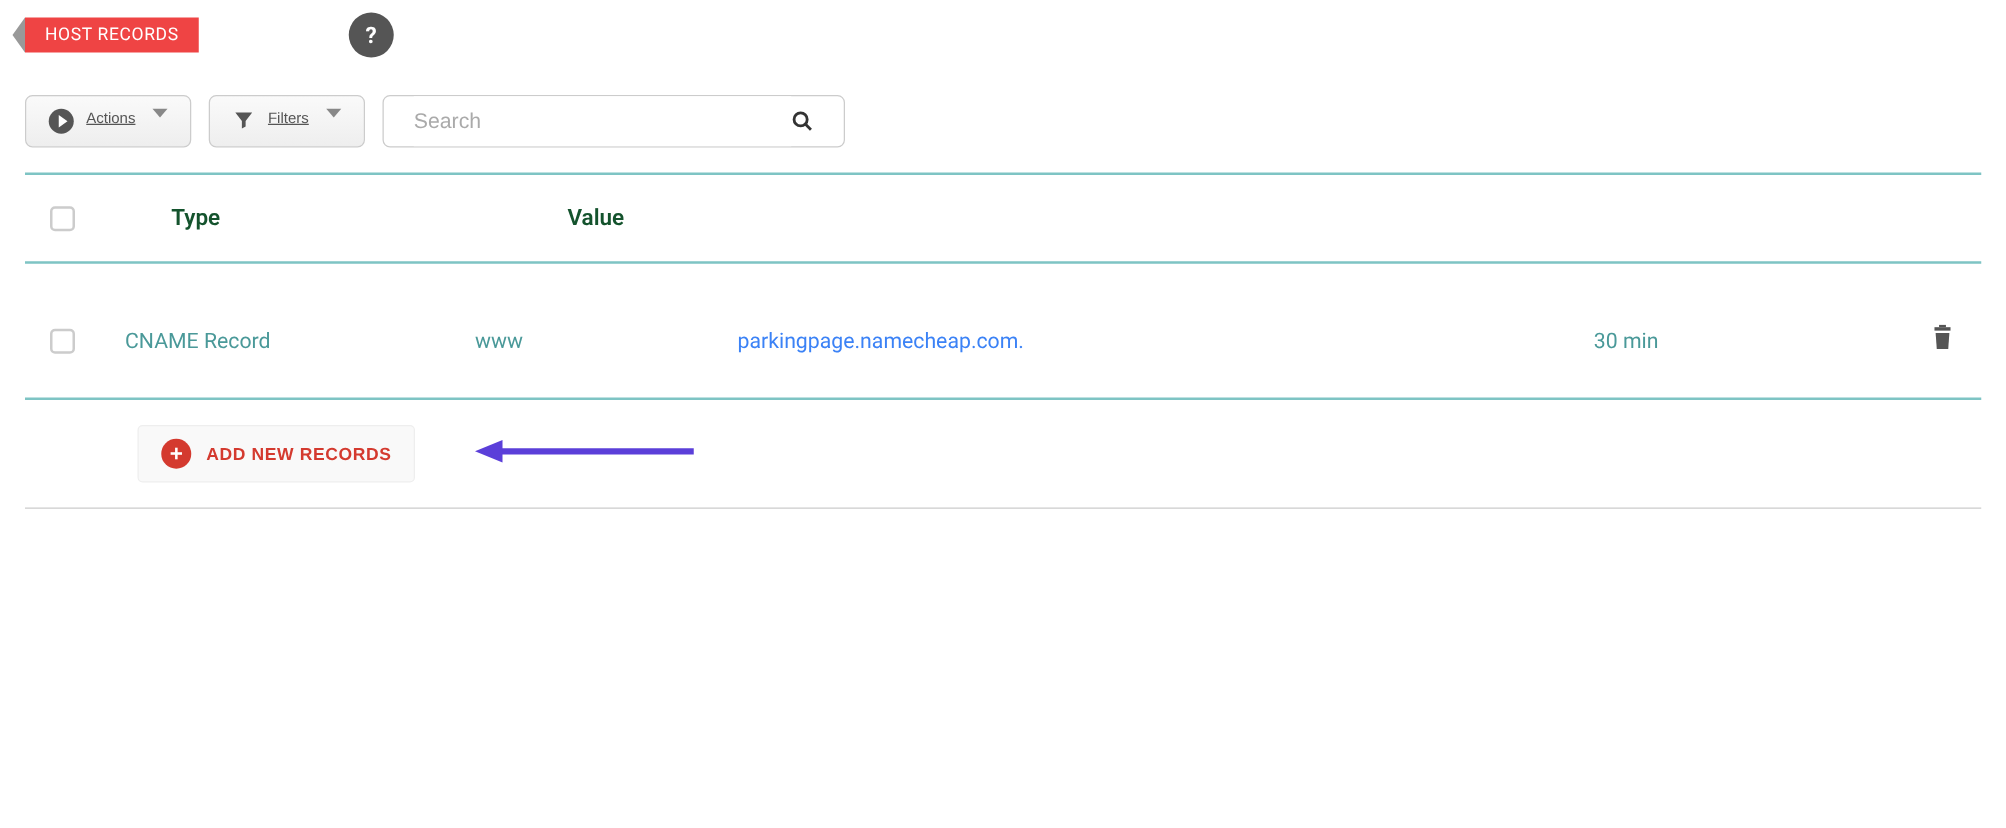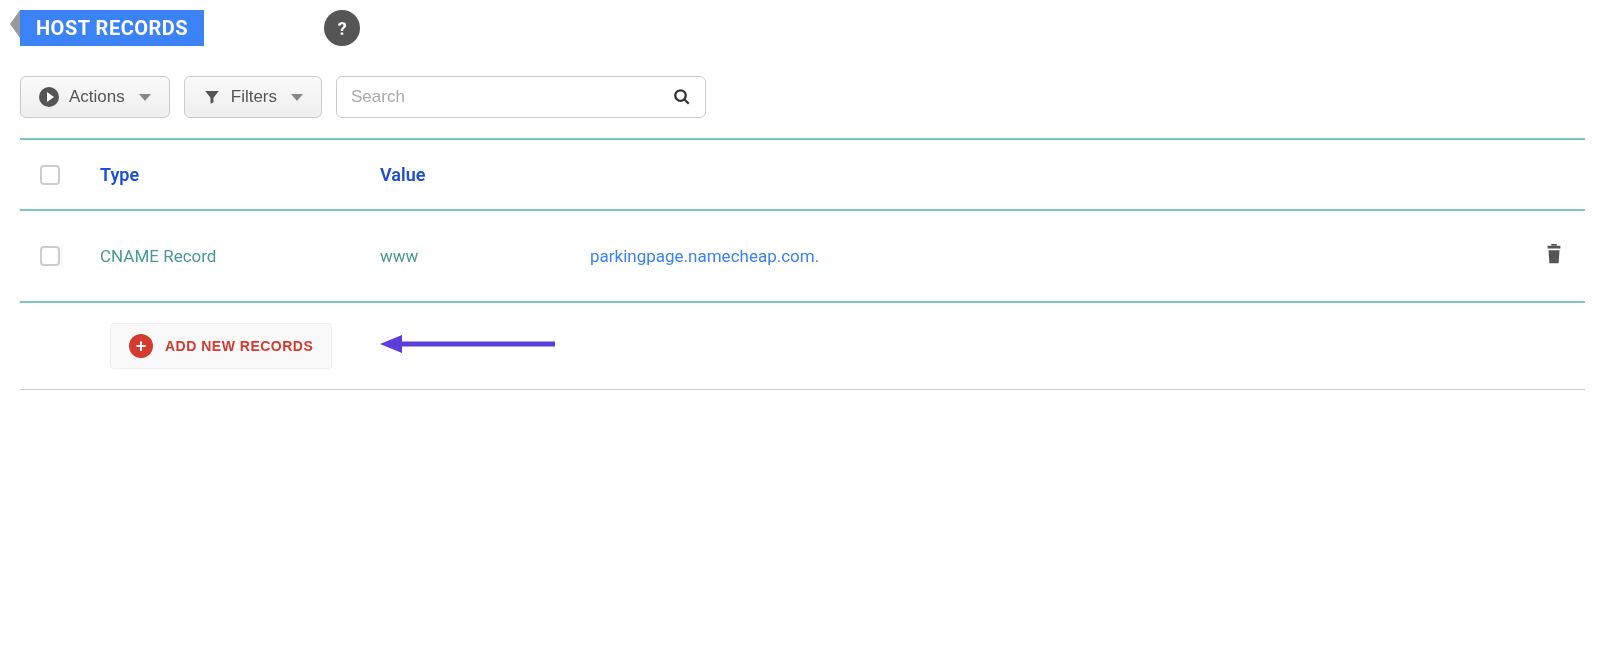--- a/index.html
+++ b/index.html
@@ -14,25 +14,25 @@
       color: #333;
     }
     .section-header {
       display: flex;
       align-items: center;
       gap: 20px;
       margin-bottom: 30px;
     }
     .host-records-tab {
       display: inline-block;
-      background: #3b82f6;
+      background: #ef4444;
       color: #fff;
       padding: 6px 16px;
-      font-size: 20px;
-      font-weight: 700;
+      font-size: 14px;
+      font-weight: 400;
       letter-spacing: 0.5px;
       position: relative;
     }
     .host-records-tab::before {
       content: '';
       position: absolute;
       left: -10px;
       top: 0;
       border-top: 14px solid transparent;
       border-bottom: 14px solid transparent;
@@ -52,29 +52,30 @@
       cursor: pointer;
       margin-left: 100px;
     }
     .toolbar {
       display: flex;
       gap: 14px;
       margin-bottom: 20px;
     }
     .toolbar-btn {
       display: flex;
-      align-items: center;
+      align-items: flex-start;
       gap: 10px;
       background: linear-gradient(#fafafa, #eee);
       border: 1px solid #ccc;
       border-radius: 6px;
       padding: 10px 18px;
-      font-size: 17px;
+      font-size: 12px;
       color: #555;
       cursor: pointer;
+      text-decoration: underline;
     }
     .play-circle {
       width: 20px;
       height: 20px;
       border-radius: 50%;
       background: #555;
       display: flex;
       align-items: center;
       justify-content: center;
     }
@@ -96,21 +97,21 @@
       border-left: 6px solid transparent;
       border-right: 6px solid transparent;
       border-top: 7px solid #888;
       margin-left: 4px;
     }
     .search-box {
       display: flex;
       align-items: center;
       border: 1px solid #ccc;
       border-radius: 6px;
-      padding: 0 14px;
+      padding: 0 24px;
       width: 370px;
       background: #fff;
     }
     .search-input {
       flex: 1;
       border: none;
       outline: none;
       font-size: 17px;
       padding: 10px 0;
       color: #555;
@@ -127,28 +128,30 @@
       border-top: 2px solid #7ec4c4;
       border-bottom: 2px solid #7ec4c4;
     }
     .table-header {
       display: flex;
       align-items: center;
       padding: 24px 20px;
       border-bottom: 2px solid #7ec4c4;
       font-weight: 600;
       font-size: 18px;
-      color: #1d4ed8;
+      color: #14532d;
+      gap: 37px;
     }
     .table-row {
       display: flex;
       align-items: center;
       padding: 30px 20px;
       border-bottom: 1px solid #e5e5e5;
       font-size: 17px;
+      margin-top: 16px;
     }
     .table-row:last-child {
       border-bottom: none;
     }
     .col-check {
       width: 60px;
     }
     .col-type {
       width: 280px;
     }
@@ -281,20 +284,21 @@
   <div class="table-row">
     <div class="col-check">
       <div class="checkbox"></div>
     </div>
     <div class="col-type teal-text">CNAME Record</div>
     <div class="col-host teal-text">www</div>
     <div class="col-value value-cell">
       <span>parkingpage.namecheap.com.</span>
       <span></span>
     </div>
+    <div class="col-ttl ttl-cell">30 min</div>
     <div class="col-actions">
       <span class="trash-icon">
         <svg viewBox="0 0 24 24" fill="#555">
           <rect x="5" y="3" width="14" height="3"></rect>
           <rect x="9" y="1" width="6" height="2"></rect>
           <path d="M6 8h12l-1 14H7z"></path>
         </svg>
       </span>
     </div>
   </div>

